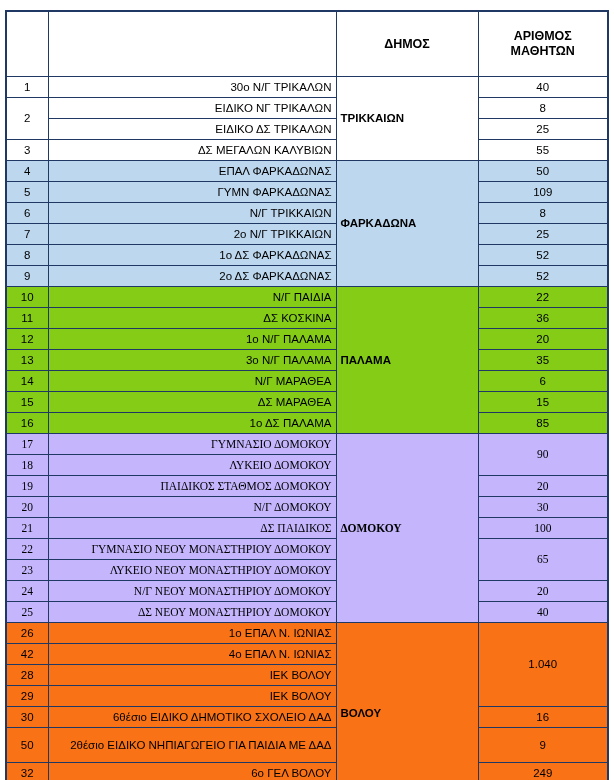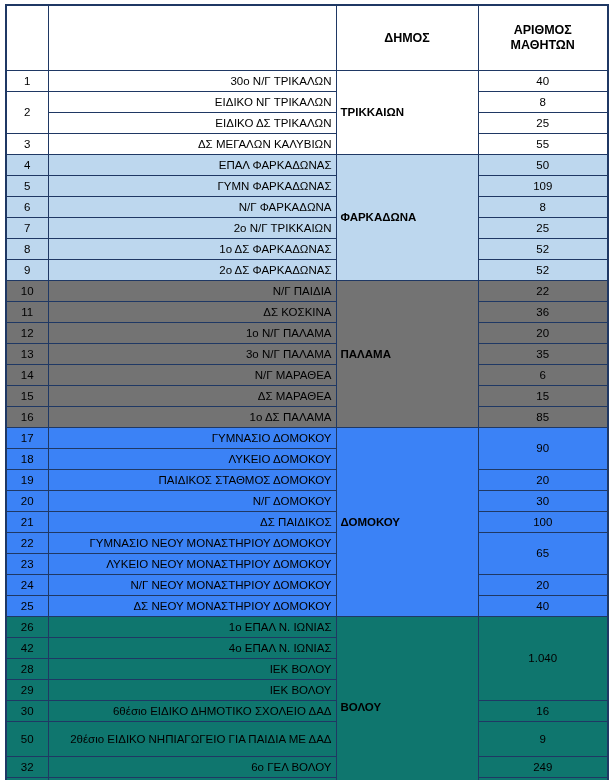--- a/index.html
+++ b/index.html
@@ -12,21 +12,21 @@
     height: 780px;
     font-family: "Liberation Sans", sans-serif;
     color: #000000;
     overflow: hidden;
   }
   #sheet {
     width: 614px;
     height: 780px;
     position: relative;
     box-sizing: border-box;
-    padding: 4px 5px 4px 5px;
+    padding: 10px 5px 4px 5px;
   }
   table.grid {
     border-collapse: collapse;
     table-layout: fixed;
     width: 604px;
     border: 2px solid #1f3864;
   }
   table.grid td {
     border: 1px solid #1f3864;
     font-size: 11.5px;
@@ -61,23 +61,23 @@
     height: 64px;
     font-weight: bold;
     text-align: center;
     font-size: 12.5px;
     background: #ffffff;
     white-space: normal;
     line-height: 15px;
   }
   .bg-white  { background: #ffffff; }
   .bg-blue   { background: #bdd7ee; }
-  .bg-peach  { background: #737373; }
-  .bg-green  { background: #3b82f6; }
-  .bg-gold   { background: #0f766e; }
+  .bg-peach  { background: #84cc16; }
+  .bg-green  { background: #c4b5fd; font-family: Liberation Serif, serif; }
+  .bg-gold   { background: #f97316; }
 </style>
 </head>
 <body>
 
 <div id="sheet">
   <table class="grid">
     <colgroup>
       <col class="c-num">
       <col class="c-name">
       <col class="c-dimos">
@@ -116,21 +116,21 @@
           <td class="dimos bg-blue" rowspan="6">ΦΑΡΚΑΔΩΝΑ</td>
           <td class="count bg-blue">50</td>
         </tr>
         <tr>
           <td class="num bg-blue">5</td>
           <td class="name bg-blue">ΓΥΜΝ ΦΑΡΚΑΔΩΝΑΣ</td>
           <td class="count bg-blue">109</td>
         </tr>
         <tr>
           <td class="num bg-blue">6</td>
-          <td class="name bg-blue">Ν/Γ ΦΑΡΚΑΔΩΝΑ</td>
+          <td class="name bg-blue">Ν/Γ ΤΡΙΚΚΑΙΩΝ</td>
           <td class="count bg-blue">8</td>
         </tr>
         <tr>
           <td class="num bg-blue">7</td>
           <td class="name bg-blue">2ο Ν/Γ ΤΡΙΚΚΑΙΩΝ</td>
           <td class="count bg-blue">25</td>
         </tr>
         <tr>
           <td class="num bg-blue">8</td>
           <td class="name bg-blue">1ο ΔΣ ΦΑΡΚΑΔΩΝΑΣ</td>

